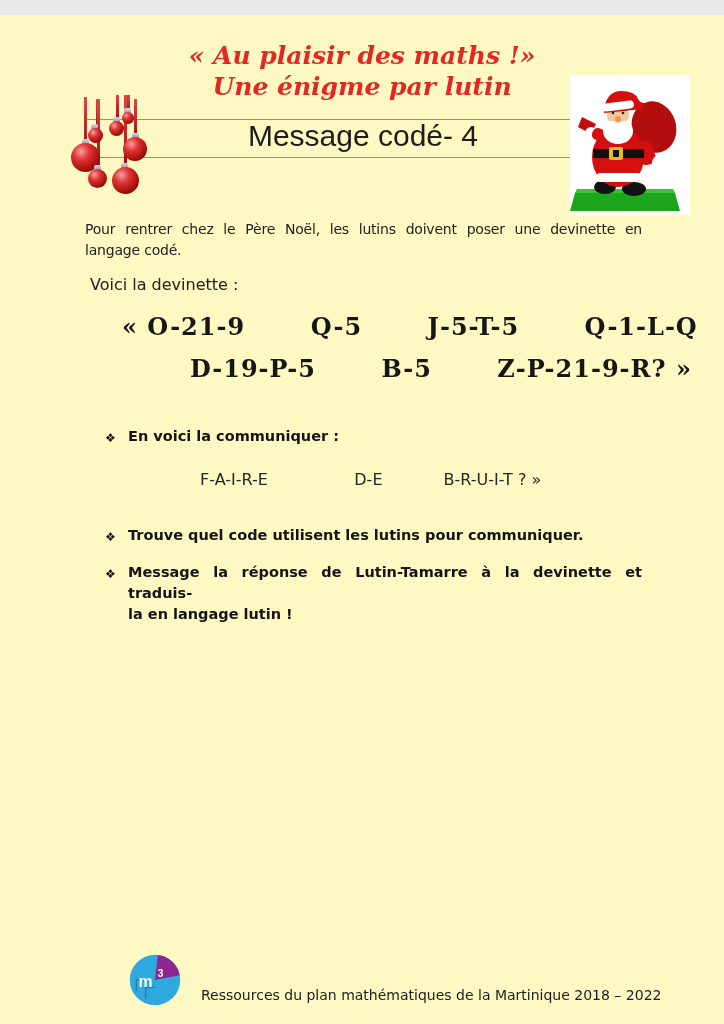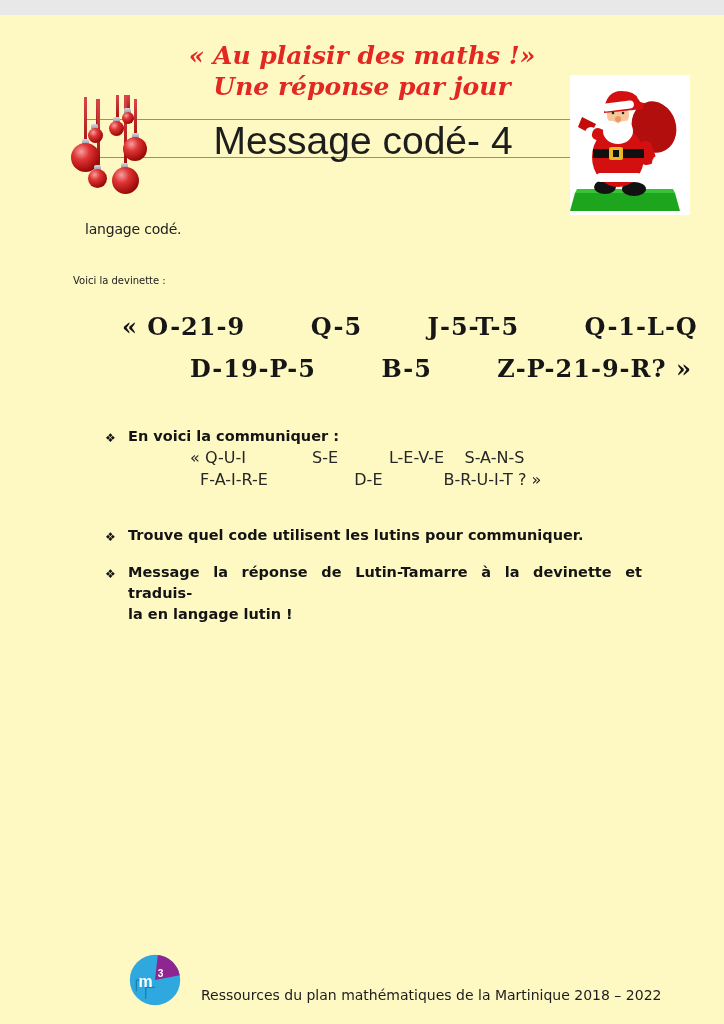--- a/index.html
+++ b/index.html
@@ -10,39 +10,39 @@
   .script-title{position:absolute;left:0;width:724px;text-align:center;
 уже    color:#e32722;}
   .script-title{font-family:"DejaVu Serif",serif;font-style:italic;font-weight:bold;
         color:#e32722;}
   .t1{top:26px;font-size:25px;}
   .t2{top:57px;font-size:25px;}
 
   
   .hline{position:absolute;left:85px;width:556px;height:1px;background:#8f8f8f;z-index:1;}
   .banner-title{position:absolute;top:104px;left:85px;width:556px;text-align:center;
-        font-family:"Liberation Sans",sans-serif;font-size:39px;color:#1d1d1d;z-index:1;}
+        font-family:"Liberation Sans",sans-serif;font-size:30px;color:#1d1d1d;z-index:1;}
 
   
   .ornaments{position:absolute;left:58px;top:78px;width:100px;height:122px;z-index:2;}
   .ribbon{position:absolute;width:3px;background:linear-gradient(180deg,#d94848,#9c0808);}
   .ball{position:absolute;border-radius:50%;
         background:radial-gradient(circle at 35% 30%,#f5a0a0 0%,#e03434 30%,#a30d0d 68%,#5e0404 98%);}
   .cap{position:absolute;width:7px;height:5px;background:linear-gradient(#d8d8e2,#9a9aa8);
         border-radius:2px 2px 0 0;}
 
   
   .santa{position:absolute;left:570px;top:60px;width:120px;height:140px;background:#fff;z-index:3;}
   .santa svg{display:block;width:100%;height:100%;}
 
   
   .intro{position:absolute;left:85px;top:204px;width:557px;font-size:14px;line-height:21px;
         letter-spacing:-0.2px;color:#212121;}
   .jline{text-align:justify;text-align-last:justify;}
-  .prompt{position:absolute;left:73px;top:260px;font-size:10px;color:#212121;}
+  .prompt{position:absolute;left:90px;top:260px;font-size:16px;color:#212121;}
 
   
   .code{position:absolute;font-family:"DejaVu Serif",serif;font-weight:bold;font-size:24px;
         white-space:pre;letter-spacing:1px;color:#161616;transform:scaleY(1.04);}
   .code1{left:122px;top:297px;}
   .code2{left:190px;top:339px;}
 
   
   .brow{position:absolute;display:flex;align-items:flex-start;font-size:14.5px;font-weight:bold;
         color:#141414;line-height:21px;}
@@ -57,21 +57,21 @@
   .logo svg{display:block;width:100%;height:100%;}
   .footer-text{position:absolute;left:201px;top:972px;font-size:14px;
         color:#1c1c1c;}
 </style>
 </head>
 <body>
 
 <div class="page">
 
   <div class="script-title t1">« Au plaisir des maths !»</div>
-  <div class="script-title t2">Une réponse par jour</div>
+  <div class="script-title t2">Une énigme par lutin</div>
 
   <div class="hline" style="top:104px"></div>
   <div class="hline" style="top:142px"></div>
   <div class="banner-title">Message codé- 4</div>
 
   <div class="ornaments">
     <div class="ribbon" style="left:26px;top:4px;height:60px"></div>
     <div class="ribbon" style="left:38px;top:6px;height:32px"></div>
     <div class="ribbon" style="left:58px;top:2px;height:28px"></div>
     <div class="ribbon" style="left:69px;top:2px;height:20px"></div>
@@ -119,32 +119,32 @@
       <circle cx="74" cy="22" r="6" fill="#ffffff"></circle>
       <circle cx="43" cy="38" r="1.3" fill="#222222"></circle>
       <circle cx="53" cy="38" r="1.3" fill="#222222"></circle>
       <circle cx="48" cy="44" r="3" fill="#e89a62"></circle>
       <ellipse cx="42" cy="49" rx="7" ry="3" fill="#ffffff" transform="rotate(12 42 49)"></ellipse>
       <ellipse cx="54" cy="49" rx="7" ry="3" fill="#ffffff" transform="rotate(-12 54 49)"></ellipse>
     </svg>
   </div>
 
   <div class="intro">
+    <div class="jline">Pour rentrer chez le Père Noël, les lutins doivent poser une devinette en</div>
     <div>langage codé.</div>
   </div>
   <div class="prompt">Voici la devinette :</div>
 
   <div class="code code1">« O-21-9       Q-5       J-5-T-5       Q-1-L-Q</div>
   <div class="code code2">D-19-P-5       B-5       Z-P-21-9-R? »</div>
 
   <div class="brow" style="left:105px;top:411px">
     <span class="bullet">❖</span>
     <span>En voici la communiquer :</span>
   </div>
-  <div class="trans-line tl1">« Q-U-I             S-E          L-E-V-E    S-A-N-S</div>
   <div class="trans-line tl2">F-A-I-R-E                 D-E            B-R-U-I-T ? »</div>
 
   <div class="brow" style="left:105px;top:510px">
     <span class="bullet">❖</span>
     <span>Trouve quel code utilisent les lutins pour communiquer.</span>
   </div>
 
   <div class="brow" style="left:105px;top:547px">
     <span class="bullet">❖</span>
     <div class="task-text">

